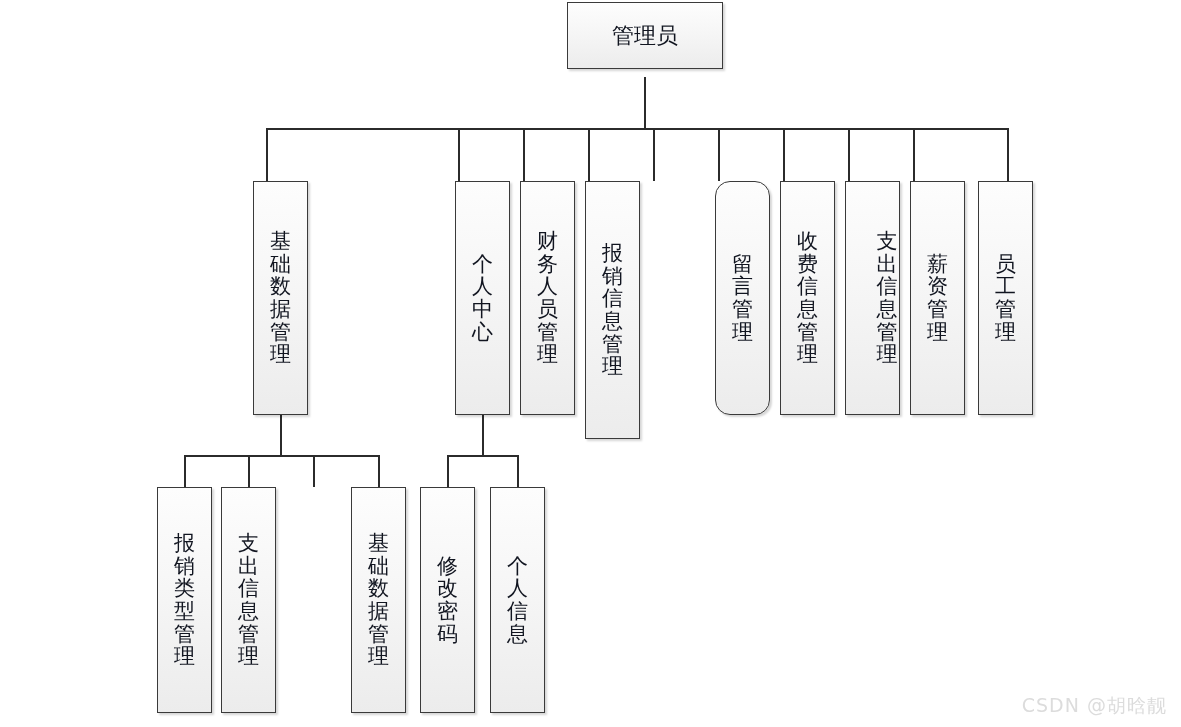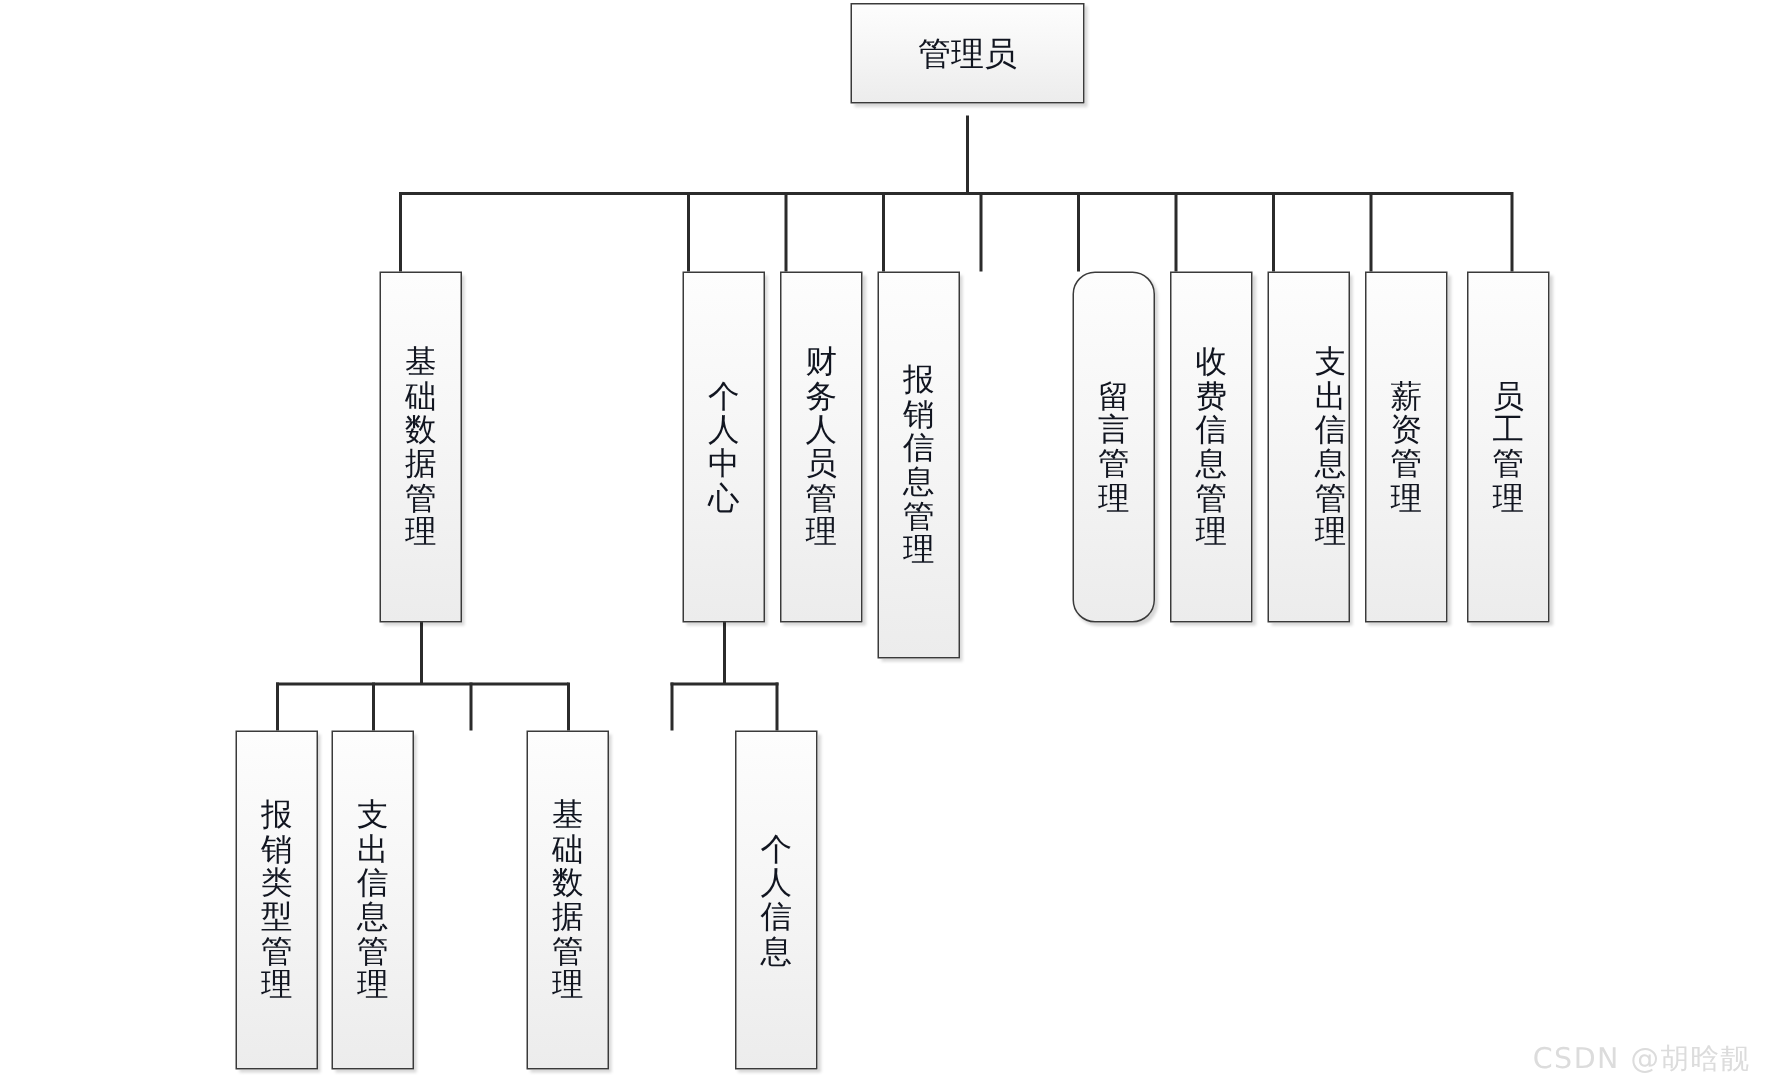--- a/index.html
+++ b/index.html
@@ -150,20 +150,23 @@
 
   <div class="node vert" style="left:221px; top:487px; width:55px; height:226px;">
     <span class="label">支出信息管理</span>
   </div>
 
 
   <div class="node vert" style="left:351px; top:487px; width:55px; height:226px;">
     <span class="label">基础数据管理</span>
   </div>
 
+  <div class="node vert" style="left:420px; top:487px; width:55px; height:226px;">
+    <span class="label">修改密码</span>
+  </div>
 
   <div class="node vert" style="left:490px; top:487px; width:55px; height:226px;">
     <span class="label">个人信息</span>
   </div>
 
   <div class="watermark">CSDN @胡晗靓</div>
 
 </div>
 
 </body></html>

